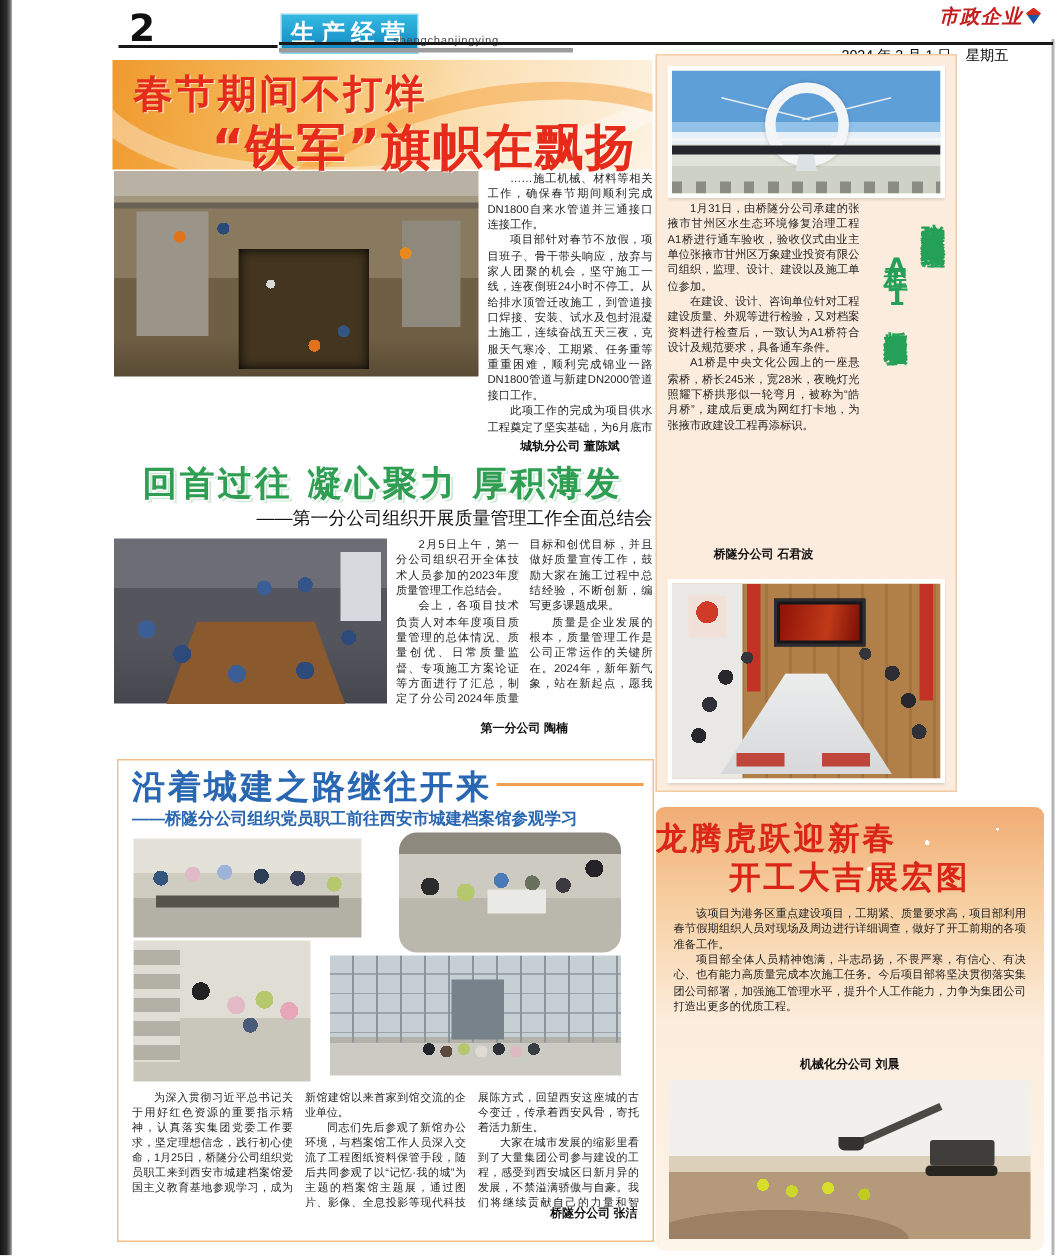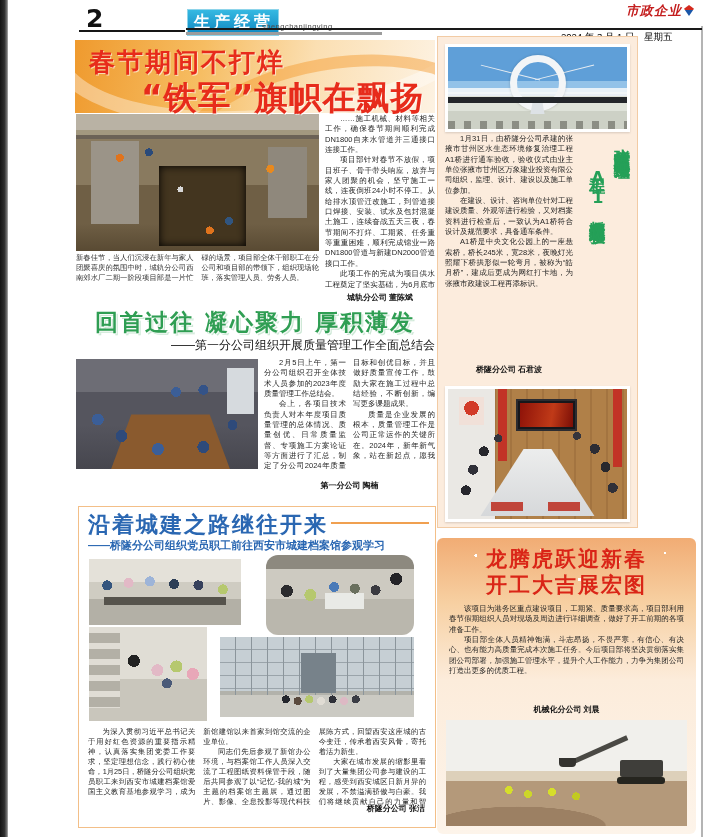--- a/index.html
+++ b/index.html
@@ -185,21 +185,21 @@
 
   
   .a5 { left:437px; top:538px; width:259px; height:296px; border-radius:6px; overflow:hidden;
     background:linear-gradient(180deg,#f1ac74 0,#f7d0a2 22%,#fcecdb 48%,#fdf4ea 100%); }
   .a5-sparkle { inset:0; background-image:
     radial-gradient(circle 1.5px at 15% 6%,#fff 0 1.5px,transparent 1.5px),
     radial-gradient(circle 1px at 40% 4%,#fff 0 1px,transparent 1px),
     radial-gradient(circle 1.5px at 70% 8%,#fff 0 1.5px,transparent 1.5px),
     radial-gradient(circle 1px at 88% 5%,#fff 0 1px,transparent 1px),
     radial-gradient(circle 1.5px at 55% 14%,#fff 0 1.5px,transparent 1.5px); }
-  .a5-t1 { left:0; top:7px; width:100%; text-align:center; font-size:21px; font-weight:900; color:#da2517;
+  .a5-t1 { left:0; top:7px; width:100%; text-align:left; font-size:21px; font-weight:900; color:#da2517;
     letter-spacing:2px; font-family:"DejaVu Sans",sans-serif; }
   .a5-t2 { left:0; top:33px; width:100%; text-align:center; font-size:21px; font-weight:900; color:#da2517;
     letter-spacing:2px; font-family:"DejaVu Sans",sans-serif; }
   .a5-text { left:12px; top:66px; width:235px; height:98px; }
   .a5-sig { left:12px; top:166px; width:235px; }
   .a5-photo { left:9px; top:182px; width:241px; height:106px; overflow:hidden;
     background:linear-gradient(180deg,#f1f0ec 0 48%,#ddd0ba 48% 58%,#b4997a 58% 100%); }
   .x-mound { left:0; bottom:0; width:100%; height:30%;
     background:radial-gradient(ellipse 60% 100% at 30% 100%,#9c8063 0 60%,transparent 61%); }
   .x-body { right:10%; top:38%; width:18%; height:16%; background:#3f3e3a; border-radius:2px; }
@@ -234,25 +234,24 @@
     <h1 class="abs a1-t2">“铁军”旗帜在飘扬</h1>
     <div class="abs a1-photo">
       <div class="abs ph-beam"></div>
       <div class="abs ph-wall1"></div>
       <div class="abs ph-wall2"></div>
       <div class="abs ph-trench"></div>
       <div class="abs a1-figs"></div>
     </div>
     <div class="abs btxt a1-text">
       <p>……施工机械、材料等相关工作，确保春节期间顺利完成DN1800自来水管道并三通接口连接工作。</p>
-      <p>项目部针对春节不放假，项目班子、骨干带头响应，放弃与家人团聚的机会，坚守施工一线，连夜倒班24小时不停工。从给排水顶管迁改施工，到管道接口焊接、安装、试水及包封混凝土施工，连续奋战五天三夜，春节期间不打烊、工期紧、任务重等重重困难，顺利完成锦业一路DN1800管道与新建DN2000管道接口工作。</p>
+      <p>项目部针对春节不放假，项目班子、骨干带头响应，放弃与家人团聚的机会，坚守施工一线，连夜倒班24小时不停工。从给排水顶管迁改施工，到管道接口焊接、安装、试水及包封混凝土施工，连续奋战五天三夜，克服天气寒冷、工期紧、任务重等重重困难，顺利完成锦业一路DN1800管道与新建DN2000管道接口工作。</p>
       <p>此项工作的完成为项目供水工程奠定了坚实基础，为6月底市民用水高峰提供了保障，充分发扬了能打硬仗的市政铁军精神。</p>
     </div>
     <div class="abs sig a1-sig">城轨分公司 董陈斌</div>
-    <div class="abs a1-caption">新春佳节，当人们沉浸在新年与家人团聚喜庆的氛围中时，城轨分公司西南郊水厂二期一阶段项目部是一片忙碌的场景，项目部全体干部职工在分公司和项目部的带领下，组织现场轮班，落实管理人员、劳务人员。</div>
   </section>
 
   <section class="abs a2">
     <h2 class="abs a2-title">回首过往 凝心聚力 厚积薄发</h2>
     <div class="abs a2-sub">——第一分公司组织开展质量管理工作全面总结会</div>
     <div class="abs a2-photo">
       <div class="abs a2-board"></div>
       <div class="abs a2-table"></div>
       <div class="abs a2-figs"></div>
     </div>

